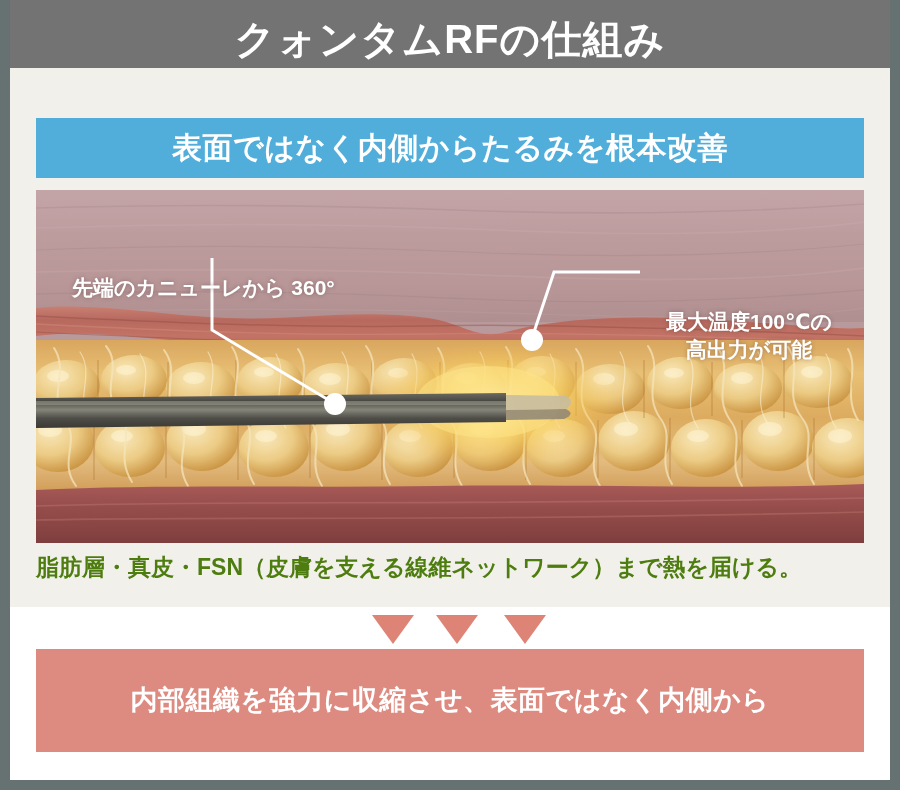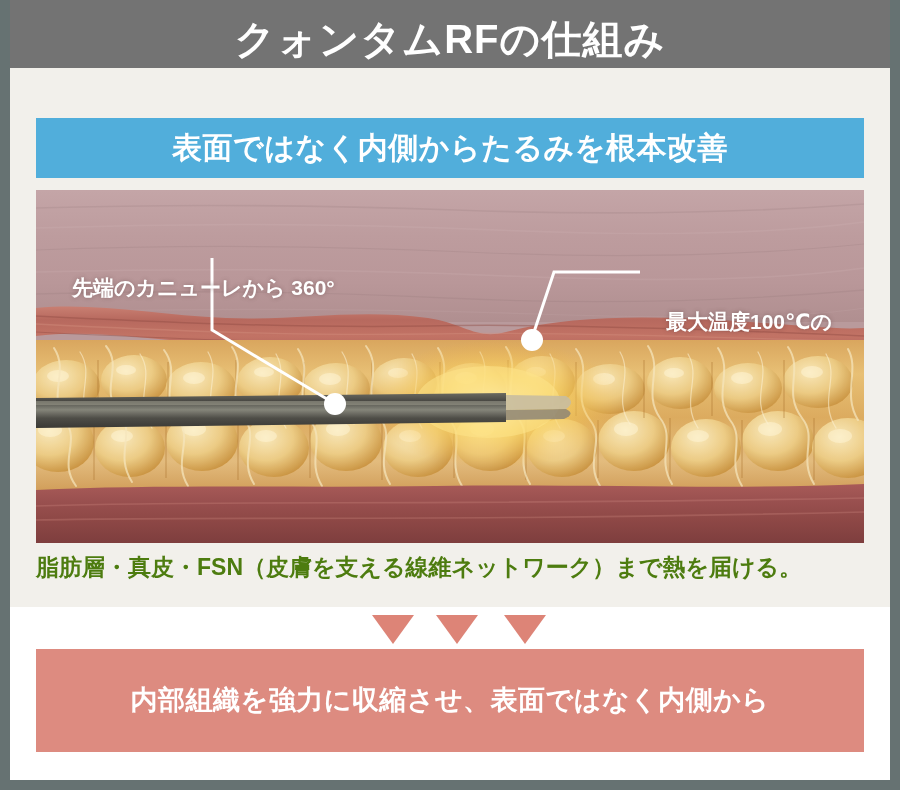--- a/index.html
+++ b/index.html
@@ -389,20 +389,21 @@
         <circle cx="496" cy="150" r="11" fill="#ffffff"></circle>
       </svg>
     </div>
 
     <div class="anno anno-left">
       <div>先端のカニューレから 360°</div>
     </div>
 
     <div class="anno anno-right">
       <div>最大温度100℃の</div>
+      <div>高出力が可能</div>
     </div>
 
     <div class="illus-caption">脂肪層・真皮・FSN（皮膚を支える線維ネットワーク）まで熱を届ける。</div>
   </div>
 
   <div class="arrows">
     <div class="tri t1"></div>
     <div class="tri t2"></div>
     <div class="tri t3"></div>
   </div>

